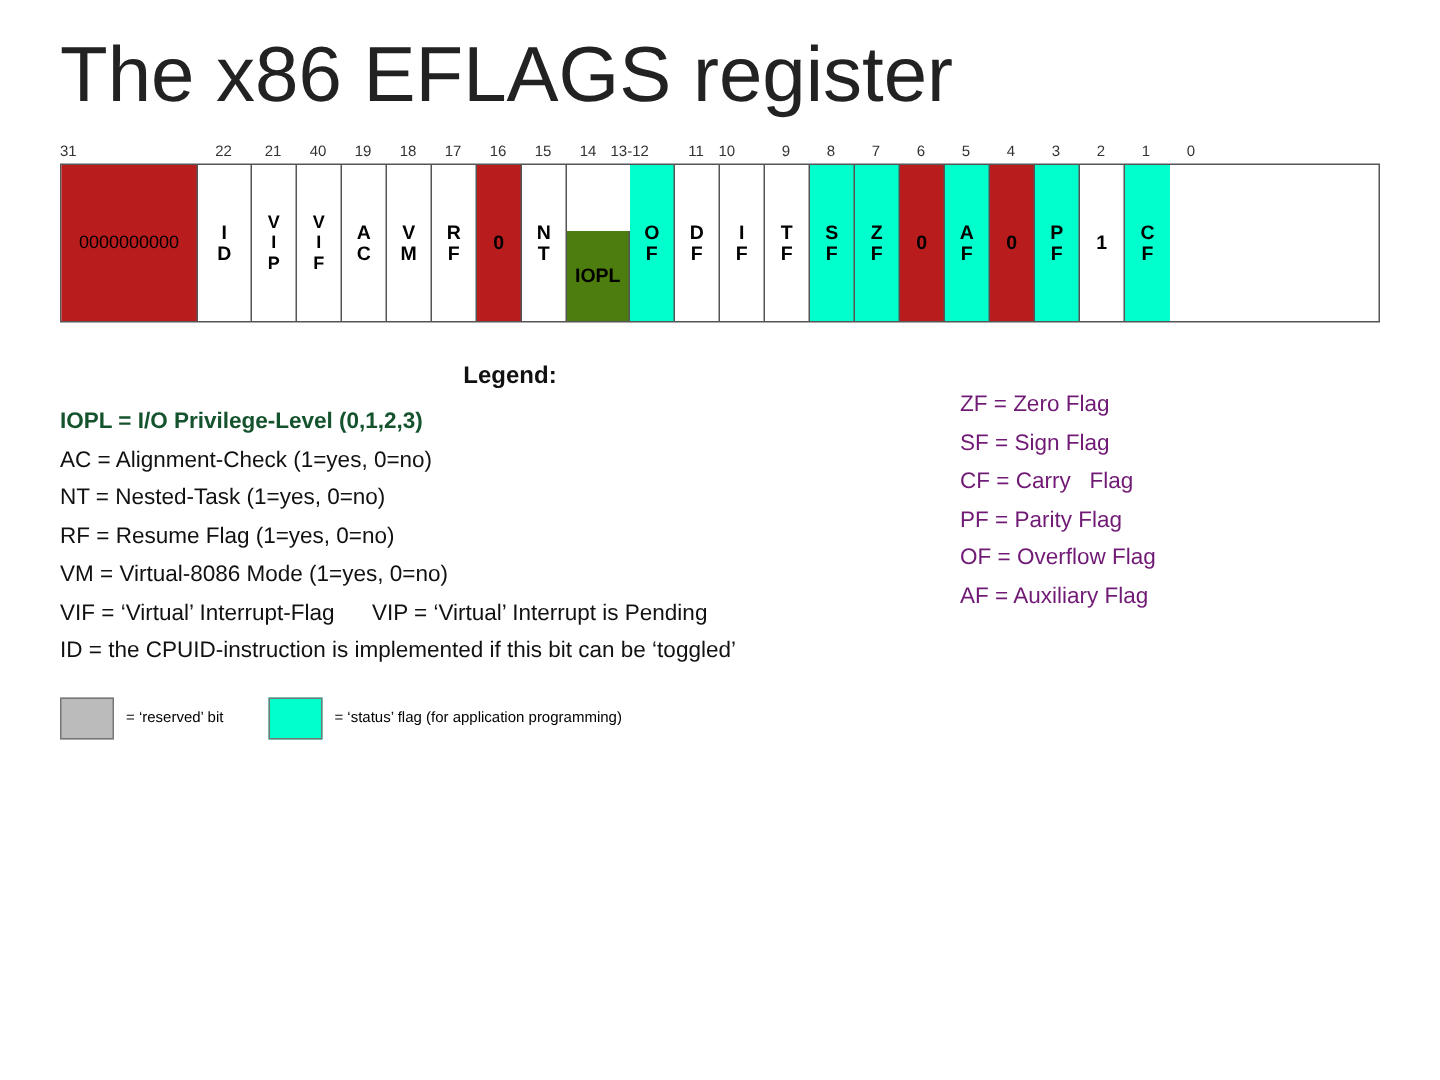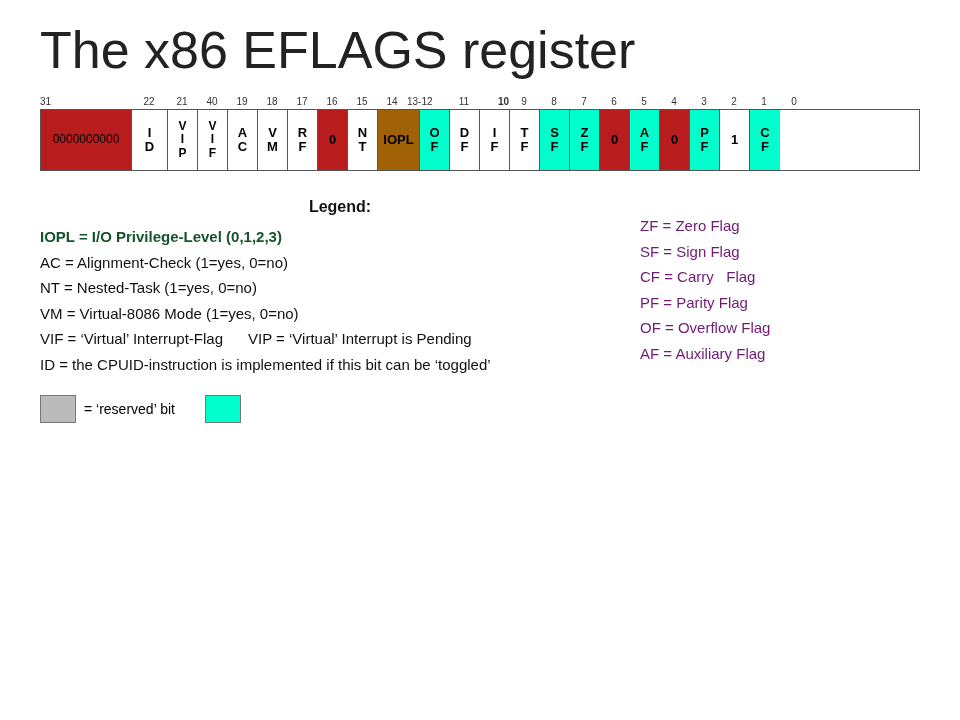--- a/index.html
+++ b/index.html
@@ -39,21 +39,21 @@
       font-size: 13px;
       font-weight: bold;
       color: #000;
       text-align: center;
       min-height: 60px;
       line-height: 1.1;
     }
     .cell:last-child { border-right: none; }
     .cell-reserved { background: #b91c1c; }
     .cell-normal { background: #fff; }
-    .cell-iopl { background: #a16207; }
+    .cell-iopl { background: #4d7c0f; margin-top: 44px; }
     .cell-status { background: #00ffcc; }
 
     .legend-section {
       margin-top: 22px;
       display: flex;
       gap: 0;
     }
     .legend-left {
       flex: 1;
       font-size: 15px;
@@ -73,21 +73,21 @@
     .color-legend {
       display: flex;
       align-items: center;
       gap: 30px;
       margin-top: 18px;
     }
     .color-item {
       display: flex;
       align-items: center;
       gap: 8px;
-      font-size: 14px;
+      font-size: 10px;
     }
     .color-box {
       width: 36px;
       height: 28px;
       border: 1px solid #777;
     }
     .color-box-gray { background: #bbb; }
     .color-box-cyan { background: #00ffcc; }
   </style>
 </head>
@@ -104,21 +104,21 @@
       <div style="width:30px; text-align:center;">21</div>
       <div style="width:30px; text-align:center;">40</div>
       <div style="width:30px; text-align:center;">19</div>
       <div style="width:30px; text-align:center;">18</div>
       <div style="width:30px; text-align:center;">17</div>
       <div style="width:30px; text-align:center;">16</div>
       <div style="width:30px; text-align:center;">15</div>
       <div style="width:30px; text-align:center;">14</div>
       <div style="width:42px; text-align:left;">13-12</div>
       <div style="width:30px; text-align:center;">11</div>
-      <div style="width:30px; text-align:right;font-weight:bold;">10</div>
+      <div style="width:30px; text-align:left;">10</div>
       <div style="width:30px; text-align:center;">9</div>
       <div style="width:30px; text-align:center;">8</div>
       <div style="width:30px; text-align:center;">7</div>
       <div style="width:30px; text-align:center;">6</div>
       <div style="width:30px; text-align:center;">5</div>
       <div style="width:30px; text-align:center;">4</div>
       <div style="width:30px; text-align:center;">3</div>
       <div style="width:30px; text-align:center;">2</div>
       <div style="width:30px; text-align:center;">1</div>
       <div style="width:30px; text-align:center;">0</div>
@@ -189,20 +189,21 @@
 F</div>
     </div>
   </div>
 
   <div class="legend-section">
     <div class="legend-left">
       <div style="font-weight:bold; font-size:16px; margin-bottom:4px;text-align:center;">Legend:</div>
       <div class="iopl-highlight" style="margin-bottom:0;">IOPL = I/O Privilege-Level (0,1,2,3)</div>
       <div>AC = Alignment-Check (1=yes, 0=no)</div>
       <div>NT = Nested-Task (1=yes, 0=no)</div>
+      <div>RF = Resume Flag (1=yes, 0=no)</div>
       <div>VM = Virtual-8086 Mode (1=yes, 0=no)</div>
       <div>VIF = ‘Virtual’ Interrupt-Flag &nbsp;&nbsp;&nbsp;&nbsp; VIP = ‘Virtual’ Interrupt is Pending</div>
       <div>ID = the CPUID-instruction is implemented if this bit can be ‘toggled’</div>
     </div>
     <div class="legend-right">
       <div style="margin-top:20px;">ZF = Zero Flag</div>
       <div>SF = Sign Flag</div>
       <div>CF = Carry &nbsp; Flag</div>
       <div>PF = Parity Flag</div>
       <div>OF = Overflow Flag</div>
@@ -210,15 +211,16 @@
     </div>
   </div>
 
   <div class="color-legend">
     <div class="color-item">
       <div class="color-box color-box-gray"></div>
       <span>= ‘reserved’ bit</span>
     </div>
     <div class="color-item">
       <div class="color-box color-box-cyan"></div>
+      <span>= ‘status’ flag (for application programming)</span>
     </div>
   </div>
 </div>
 
 </body></html>

